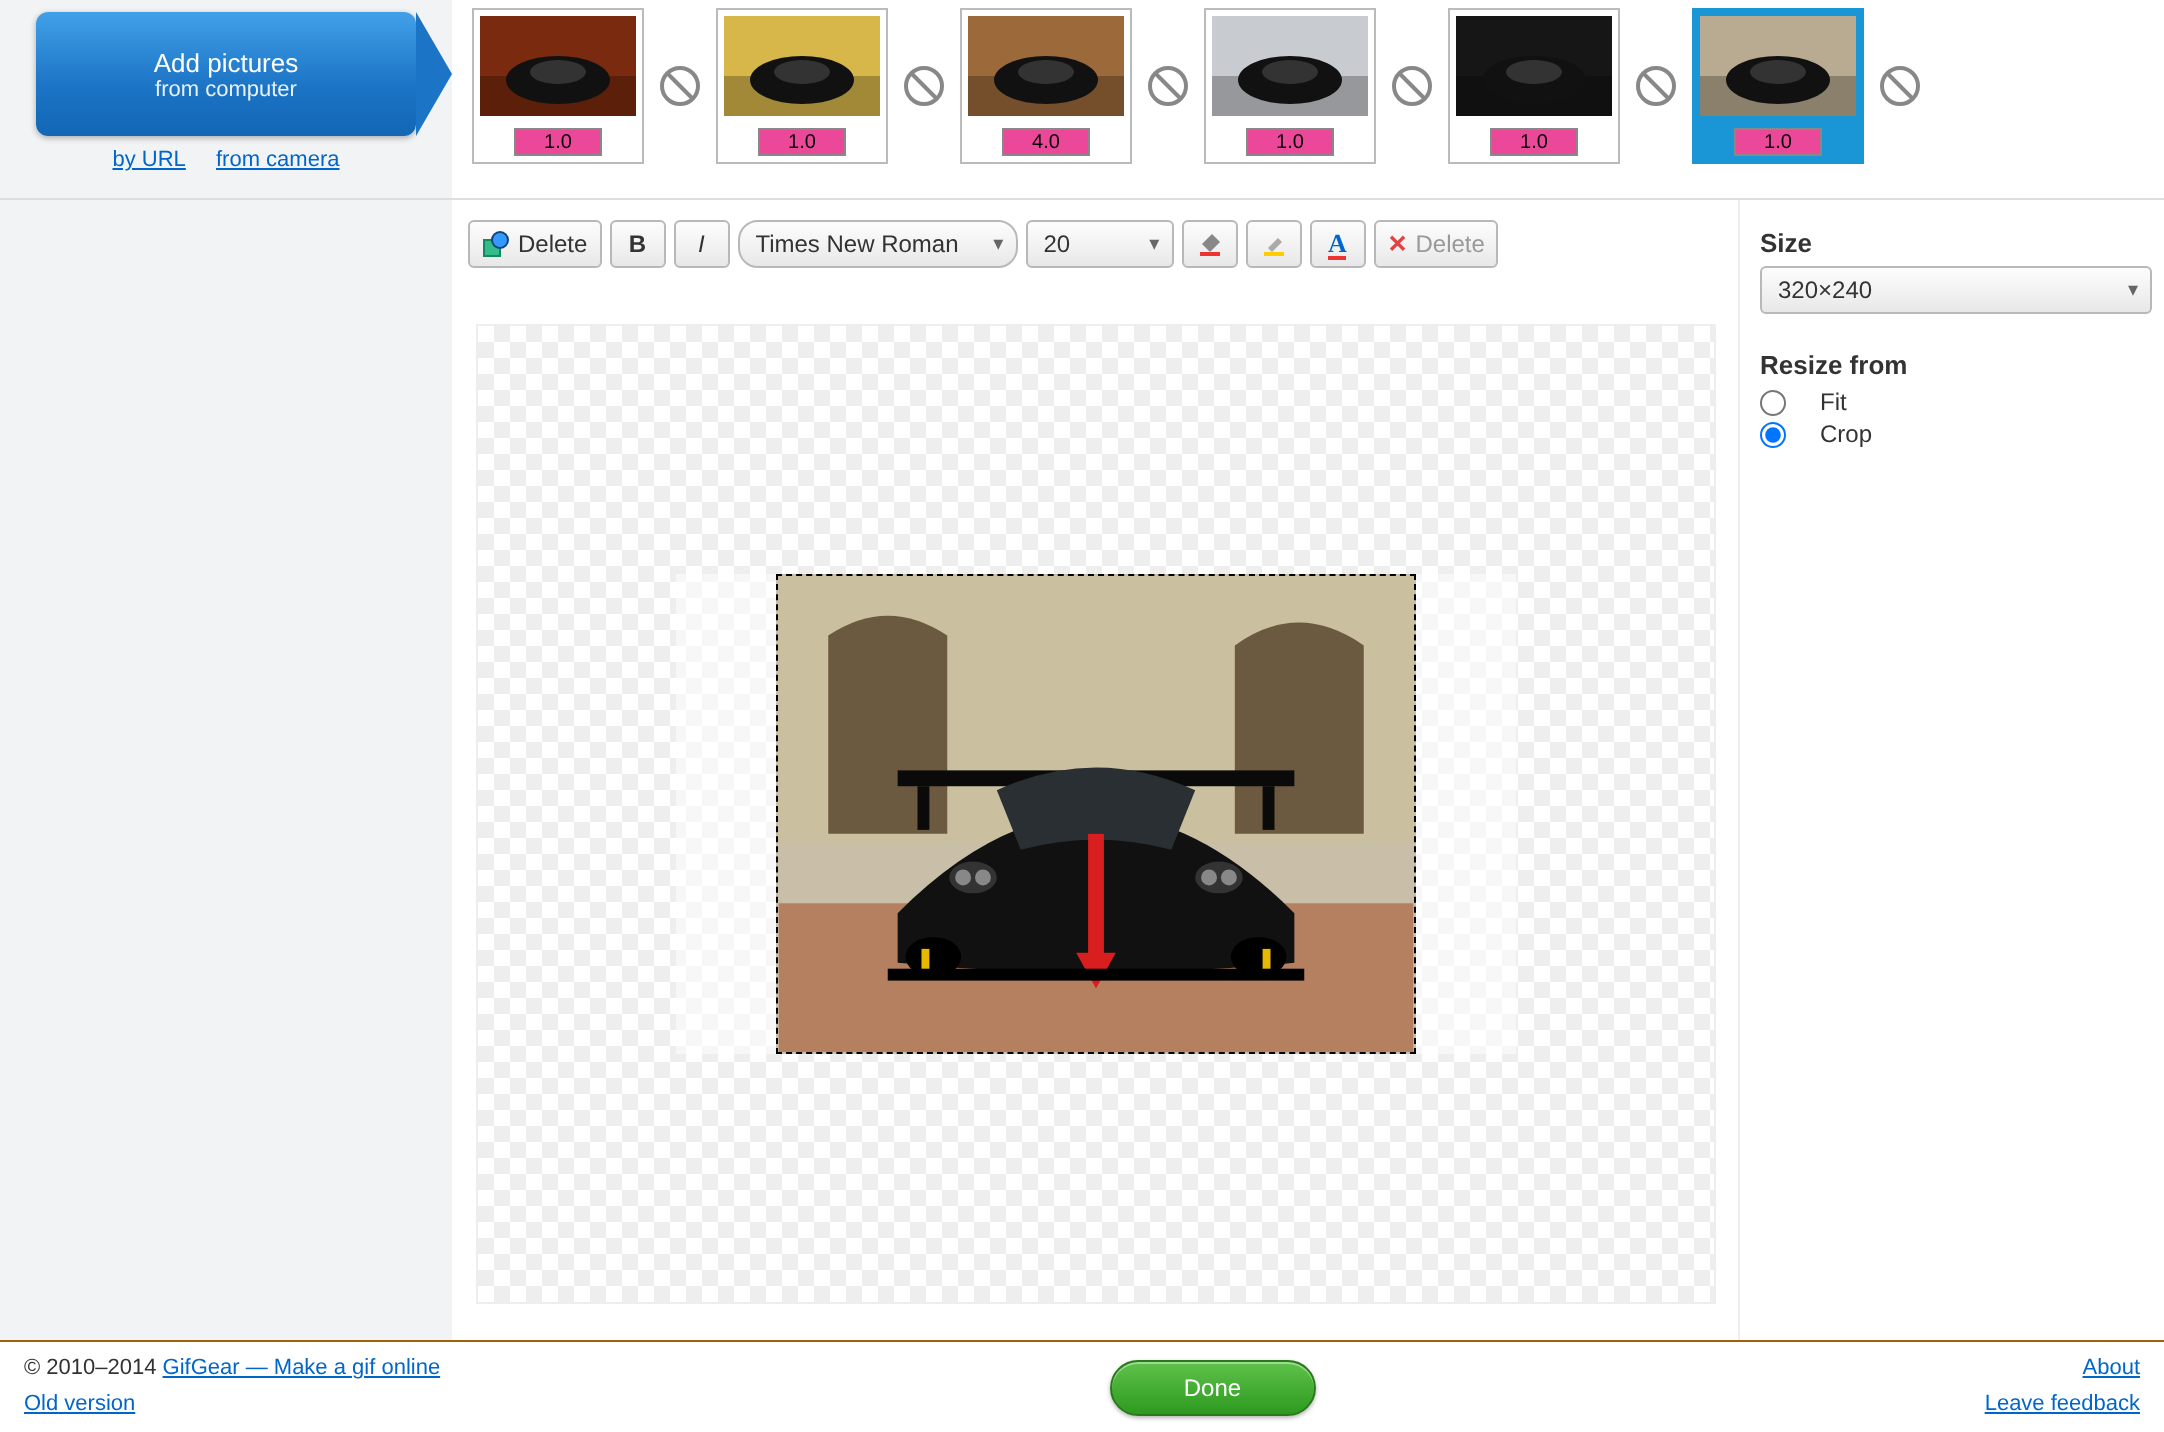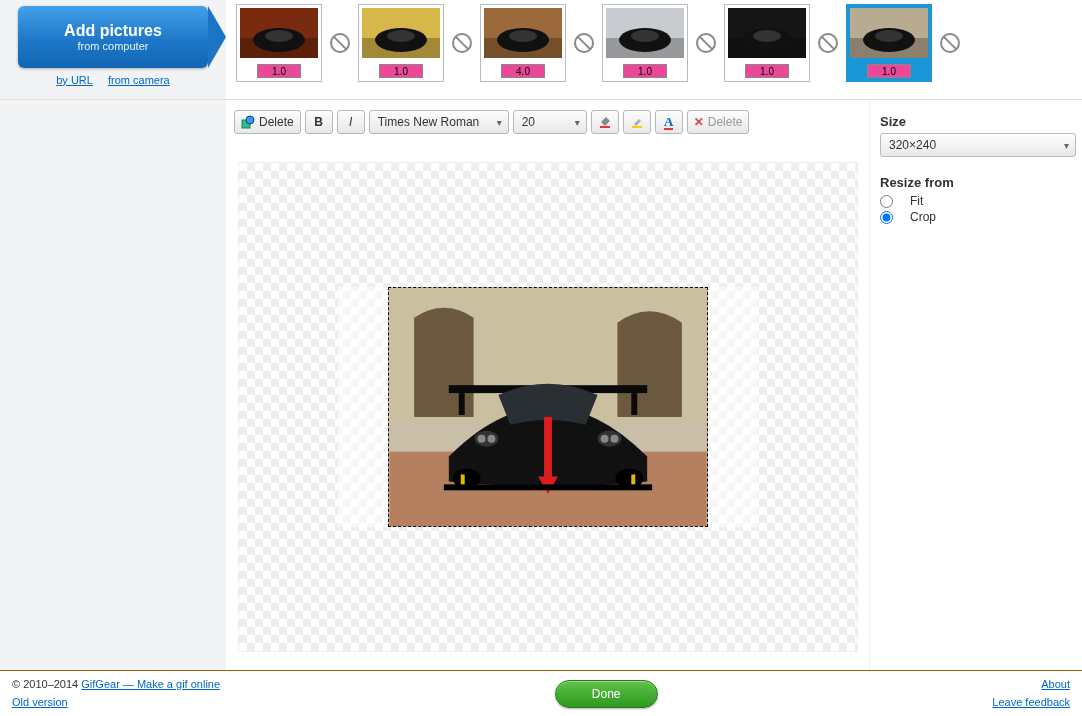--- a/index.html
+++ b/index.html
@@ -19,21 +19,21 @@
     cursor: pointer;
     box-shadow: 0 1px 3px rgba(0,0,0,.3);
   }
   .add-btn::after {
     content: "";
     position: absolute; right: -18px; top: 0;
     border-top: 31px solid transparent;
     border-bottom: 31px solid transparent;
     border-left: 18px solid #1b74c5;
   }
-  .add-btn .t1 { font-size: 16px; font-weight: 700; }
+  .add-btn .t1 { font-size: 13px; font-weight: 400; }
   .add-btn .t2 { font-size: 11px; opacity: .9; }
   .sidebar-links { margin-top: 6px; font-size: 11px; }
   .sidebar-links a { margin: 0 6px; }
 
   .thumbs { flex: 1; display: flex; align-items: flex-start; padding: 4px 10px; background: #fff; }
   .thumb-cell { display: flex; align-items: center; margin-right: 8px; }
   .thumb {
     width: 86px;
     border: 1px solid #bbb; background: #fff;
     display: flex; flex-direction: column; align-items: center;
@@ -60,21 +60,21 @@
   .toolbar { display: flex; align-items: center; gap: 4px; padding: 10px 8px; }
   .tbtn { border: 1px solid #b8b8b8; border-radius: 3px; background: linear-gradient(#fdfdfd,#e8e8e8); height: 24px; display:flex; align-items:center; padding: 0 6px; cursor:pointer; font-size:12px;}
   .tbtn.icon-only { width: 28px; justify-content:center; padding:0;}
   .tbtn.disabled { color:#999; cursor:default;}
   .tbtn svg { display:block;}
   .select {
     border: 1px solid #b8b8b8; border-radius: 3px; background: linear-gradient(#fdfdfd,#e8e8e8);
     height: 24px; display:flex; align-items:center; padding: 0 20px 0 8px; position:relative; cursor:pointer; font-size:12px; text-align:left;
   }
   .select::after { content:"▾"; position:absolute; right:6px; color:#666; font-size:10px;}
-  .sel-font { width: 140px;}
+  .sel-font { width: 140px; border-radius: 10px;}
   .sel-size { width: 74px;}
   .tbtn .uline { border-bottom: 2px solid; padding-bottom:0; line-height:1;}
 
   .canvas-wrap { flex:1; display:flex; align-items:center; justify-content:center; background:#fff; position:relative;}
   .canvas {
     width: 620px; height: 490px;
     background-image:
       linear-gradient(45deg,#eee 25%,transparent 25%),
       linear-gradient(-45deg,#eee 25%,transparent 25%),
       linear-gradient(45deg,transparent 75%,#eee 75%),

